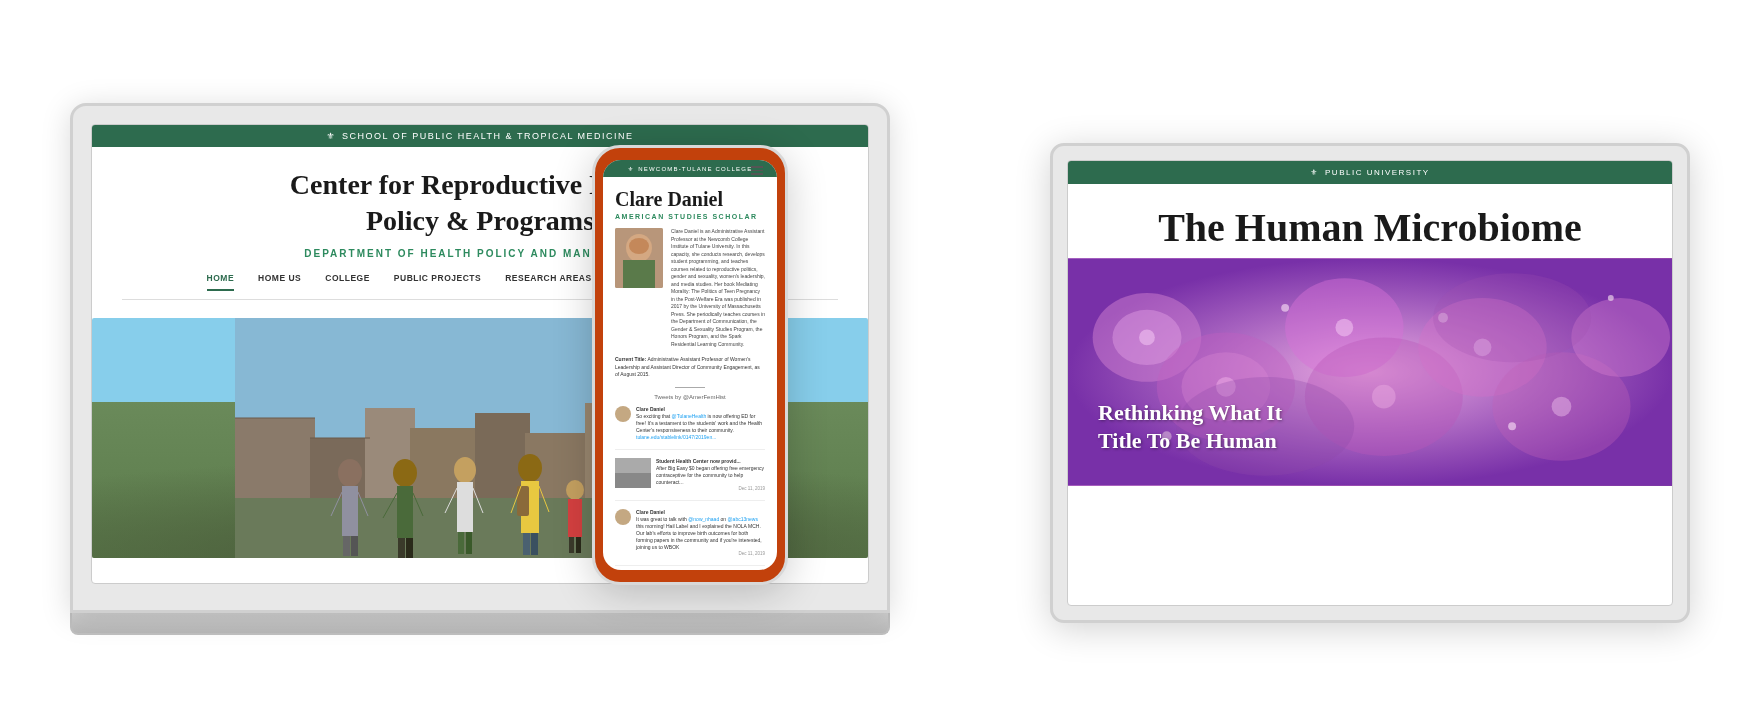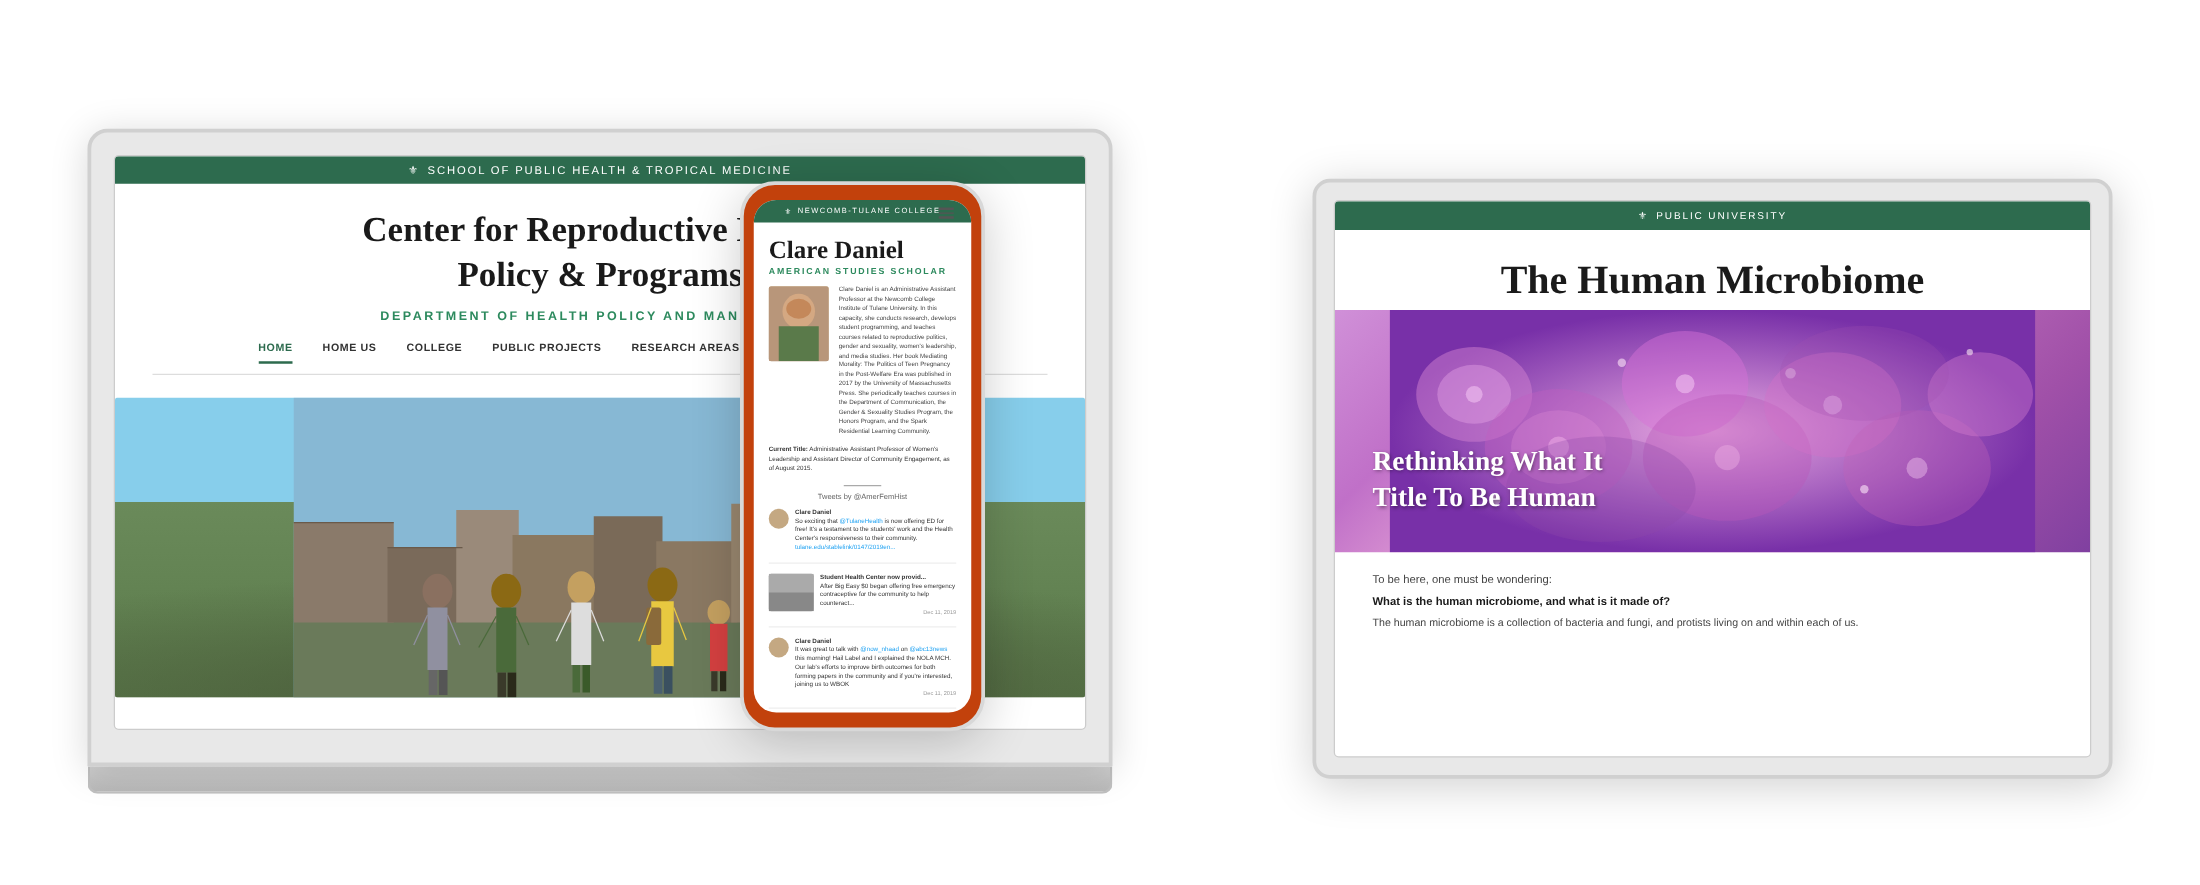--- a/index.html
+++ b/index.html
@@ -304,21 +304,21 @@
       letter-spacing: 1.5px;
       text-align: center;
       padding: 7px 0;
       display: flex;
       align-items: center;
       justify-content: center;
       gap: 6px;
     }
 
     .tablet-main-title {
-      font-size: 32px;
+      font-size: 40px;
       font-weight: bold;
       color: #1a1a1a;
       text-align: center;
       padding: 20px 30px 6px;
       font-family: Georgia, serif;
       line-height: 1.2;
     }
 
     .tablet-nav {
       display: flex;
@@ -332,21 +332,21 @@
     .tablet-nav-item {
       font-size: 8px;
       font-family: Arial, sans-serif;
       color: #555;
       letter-spacing: 0.5px;
       cursor: pointer;
     }
 
     .tablet-hero {
       width: 100%;
-      height: 194px;
+      height: 228px;
       position: relative;
       overflow: hidden;
     }
 
     .tablet-hero-overlay {
       position: absolute;
       bottom: 30px;
       left: 30px;
       right: 30px;
     }
@@ -692,23 +692,18 @@
             </div>
 
             <div class="tablet-hero-overlay">
               <div class="tablet-hero-text">
                 <span>Rethinking What It</span><br>
                 <span>Title To Be Human</span>
               </div>
             </div>
           </div>
 
-          <div class="tablet-content">
-            <div class="tablet-content-intro">To be here, one must be wondering:</div>
-            <div class="tablet-content-question">What is the human microbiome, and what is it made of?</div>
-            <div class="tablet-content-answer">The human microbiome is a collection of bacteria and fungi, and protists living on and within each of us.</div>
-          </div>
         </div>
       </div>
     </div>
 
   </div>
 </div>
 
 </body></html>

